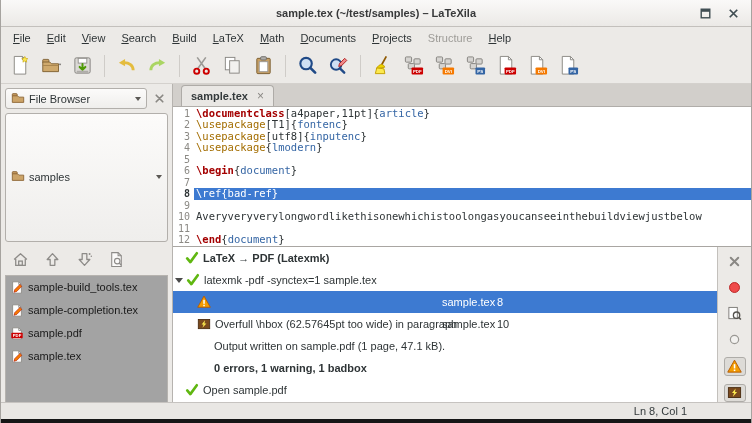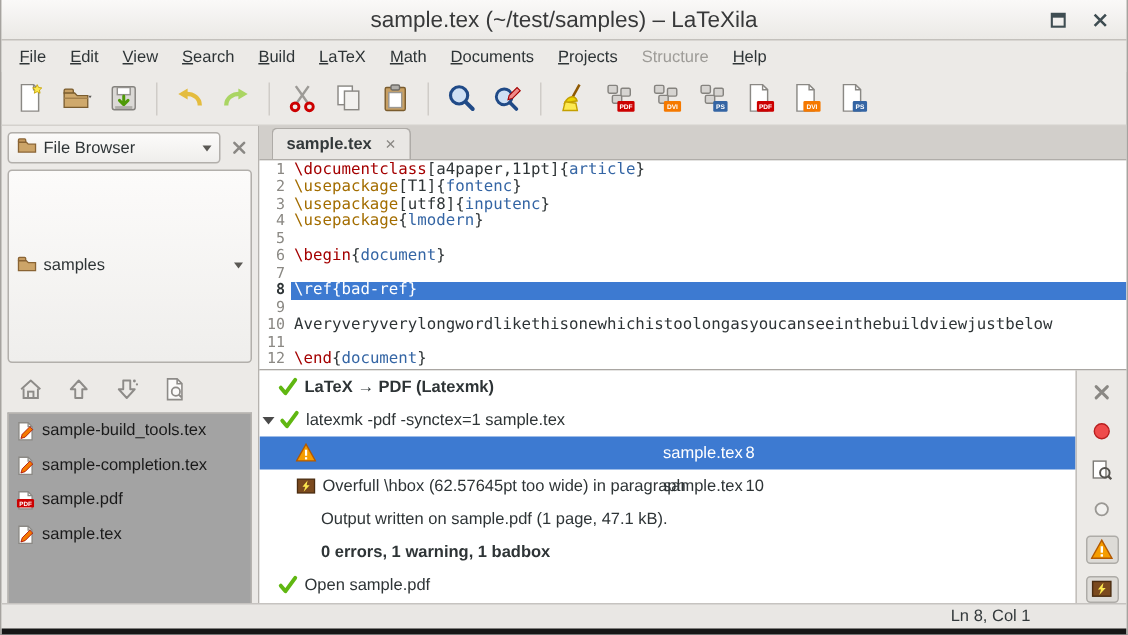--- a/index.html
+++ b/index.html
@@ -1,21 +1,21 @@
 <!DOCTYPE html>
 <html><head>
 <meta charset="utf-8">
 <style>
   html,body{margin:0;padding:0;background:#555;font-family:"Liberation Sans",sans-serif;}
   .window{width:752px;height:423px;background:#eceae7;position:relative;box-sizing:border-box;
           border-left:1px solid #a6a39f;border-right:1px solid #a6a39f;overflow:hidden;}
   
   .titlebar{height:26px;border-bottom:1px solid #c3c0bc;background:linear-gradient(#faf9f8,#ebe9e6);
             display:flex;align-items:center;justify-content:center;position:relative;}
-  .title{font-size:15px;font-weight:normal;color:#38393a;}
+  .title{font-size:11px;font-weight:bold;color:#38393a;}
   .winbtn{position:absolute;top:6px;width:15px;height:15px;display:flex;align-items:center;justify-content:center;cursor:default;}
   .winbtn.max{right:38px}.winbtn.cls{right:10px}
   
   .menubar{height:21px;display:flex;align-items:center;padding-left:4px;background:#eceae7;}
   .menu-item{font-size:11px;color:#2e3436;padding:2px 8px;}
   .menu-item .u{text-decoration:underline;}
   .menu-item.disabled{color:#9e9c98;}
   
   .toolbar{height:35px;border-bottom:1px solid #d4d1cd;display:flex;align-items:center;padding:0 7px;gap:6px;}
   .tbtn{width:25px;height:25px;display:flex;align-items:center;justify-content:center;border-radius:3px;}
@@ -42,21 +42,21 @@
   
   .main{flex:1;display:flex;flex-direction:column;min-width:0;}
   .tabbar{height:22px;background:#d2cfcb;border-bottom:1px solid #b0ada9;display:flex;align-items:flex-end;}
   .tab{height:20px;margin-left:8px;padding:0 9px;background:#e9e7e4;border:1px solid #aeaba7;border-bottom:none;
        border-radius:4px 4px 0 0;display:inline-flex;align-items:center;gap:9px;font-size:11px;font-weight:bold;color:#33393b;}
   .tabx{color:#8a8884;font-weight:normal;font-size:12px;line-height:1;}
   .editor{height:139px;background:#fff;overflow:hidden;padding-top:1px;font-family:"DejaVu Sans Mono",monospace;font-size:10.5px;}
   .eline{height:11.5px;line-height:11.5px;display:flex;white-space:pre;}
   .gut{width:17px;flex:none;text-align:right;padding-right:4px;color:#8b8984;font-size:10px;}
   .code{flex:1;padding-left:2px;}
-  .cmd{color:#a40000;font-weight:normal;}
+  .cmd{color:#a40000;font-weight:bold;}
   .pkg{color:#a36d00;}
   .arg{color:#3465a4;}
   .pl,.txt{color:#2e3436;}
   .eline.sel .code{background:#3d7ad1;}
   .eline.sel .code span{color:#fff;font-weight:normal;}
   .eline.sel .gut{color:#2e3436;font-weight:bold;}
   
   .buildwrap{height:156px;border-top:1px solid #a9a6a2;display:flex;box-sizing:border-box;}
   .buildrows{flex:1;background:#fff;overflow:hidden;}
   .brow{height:22px;display:flex;align-items:center;font-size:11px;color:#2e3436;position:relative;box-sizing:border-box;}

